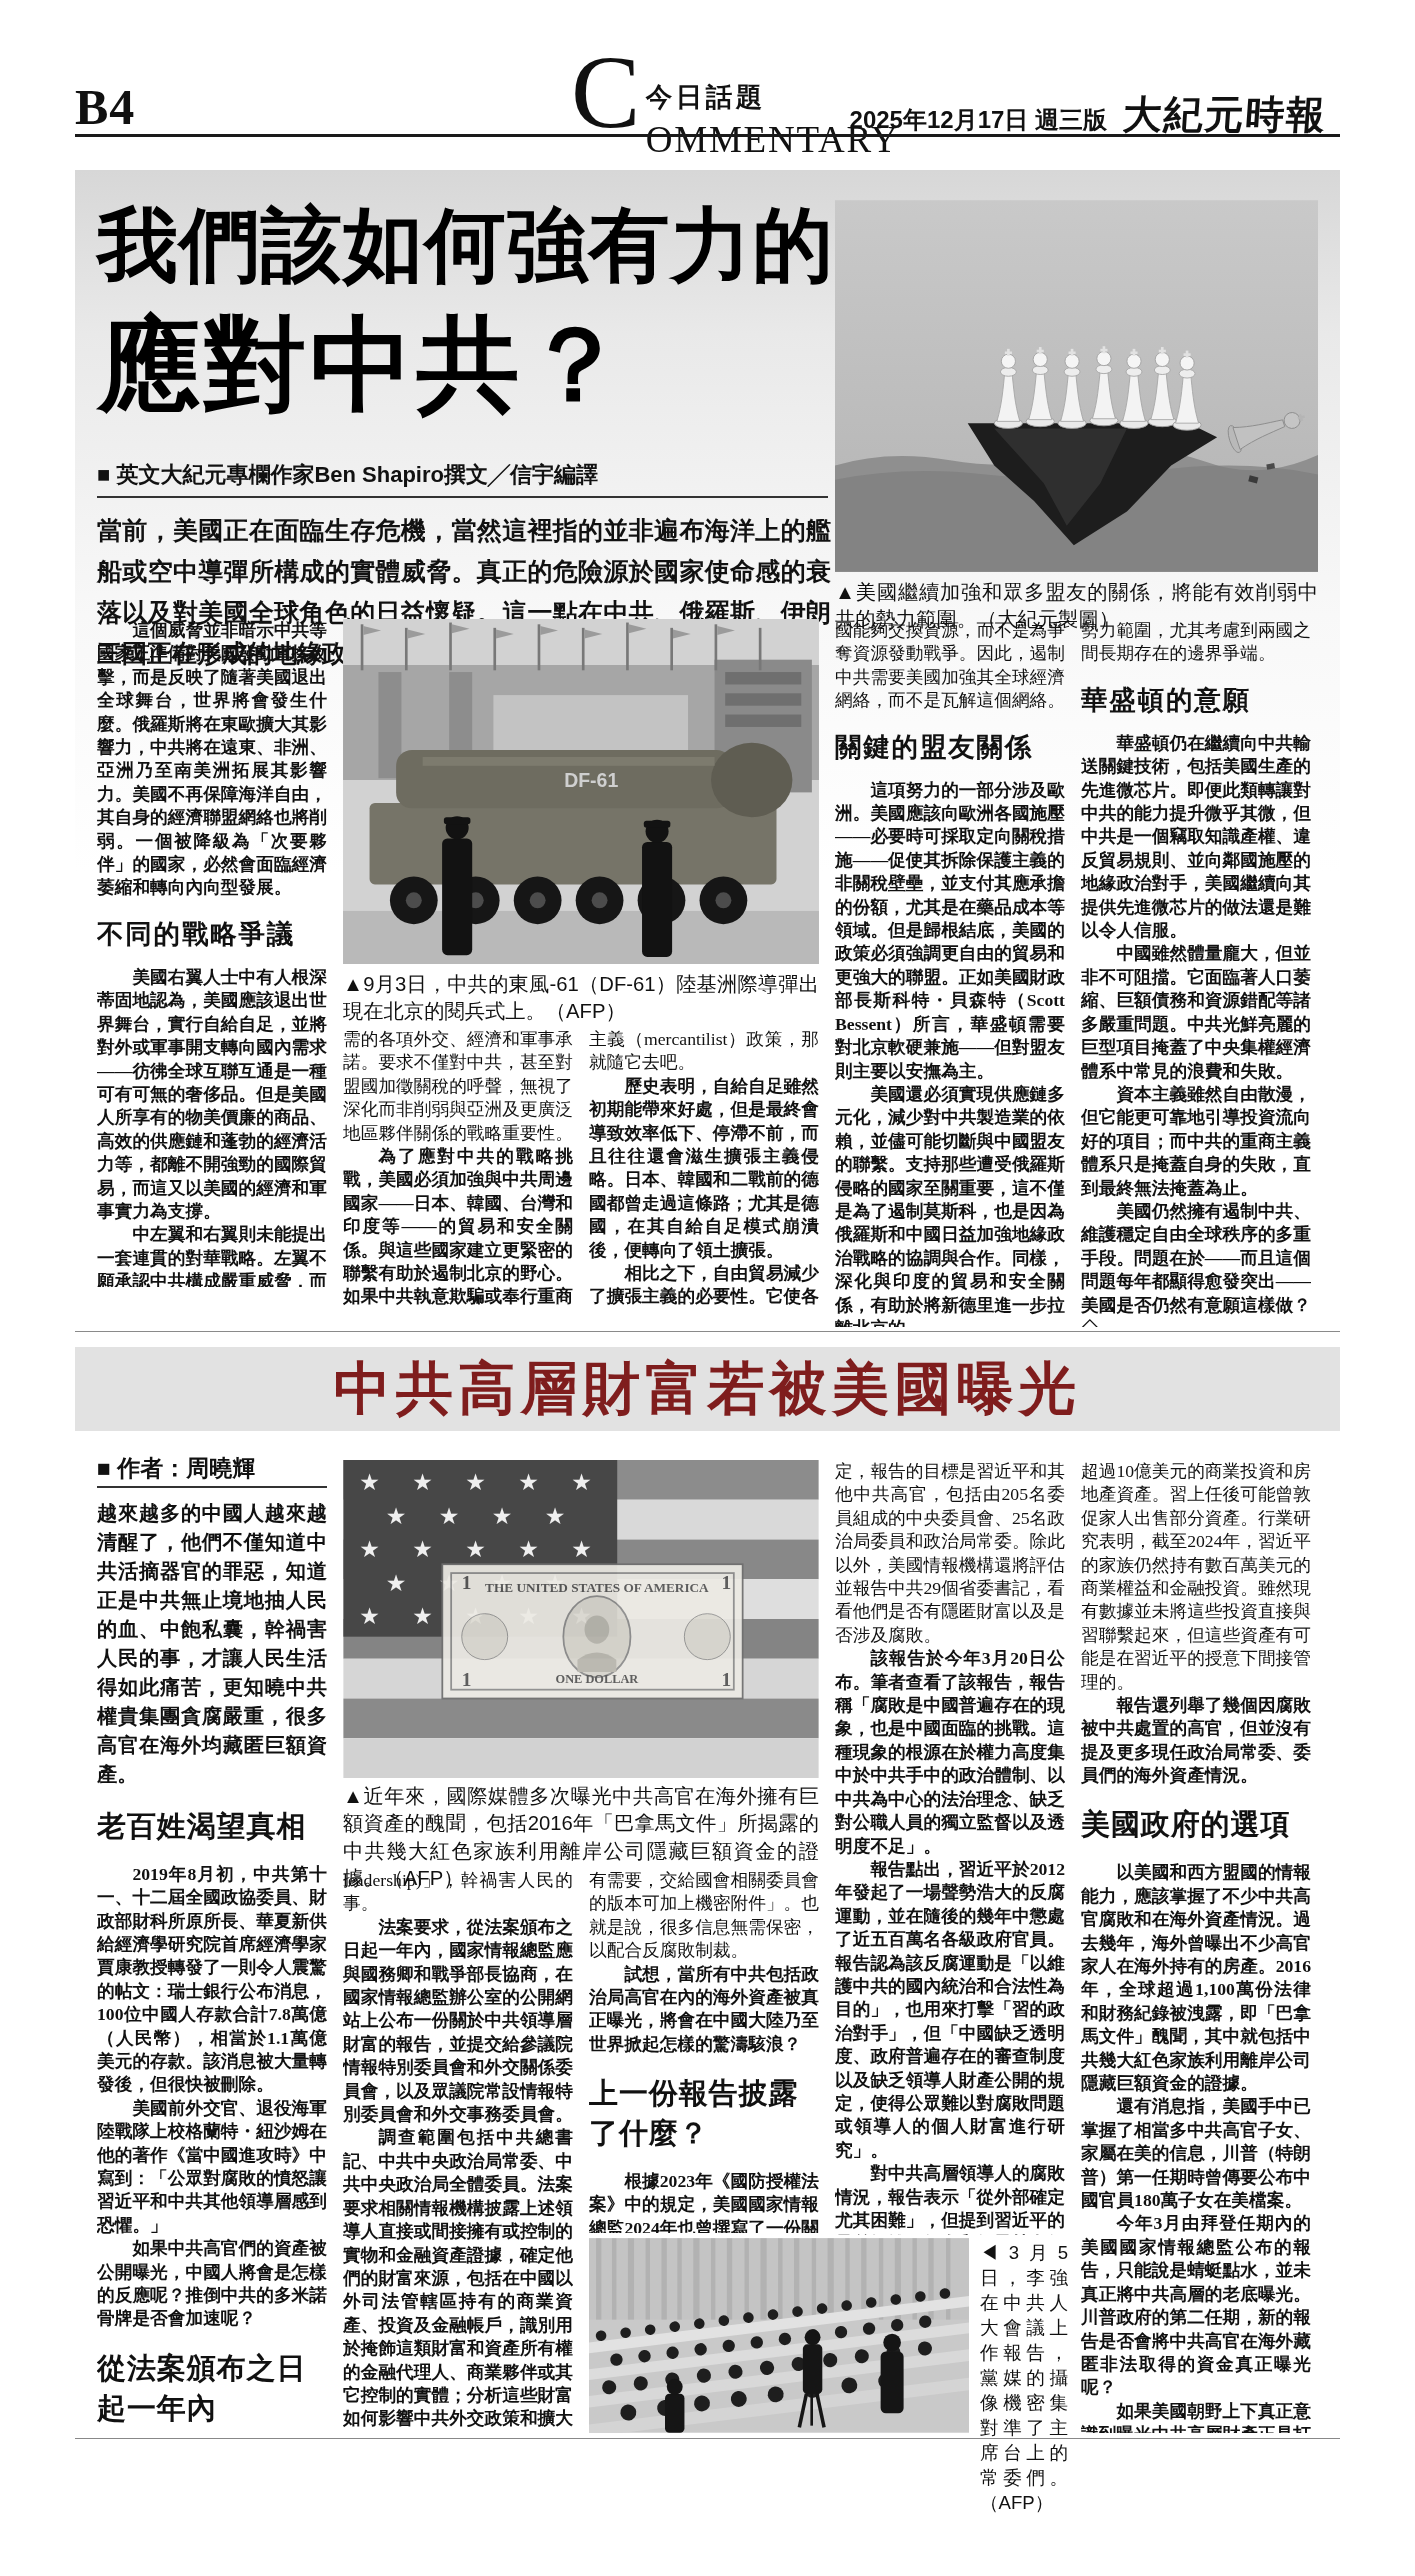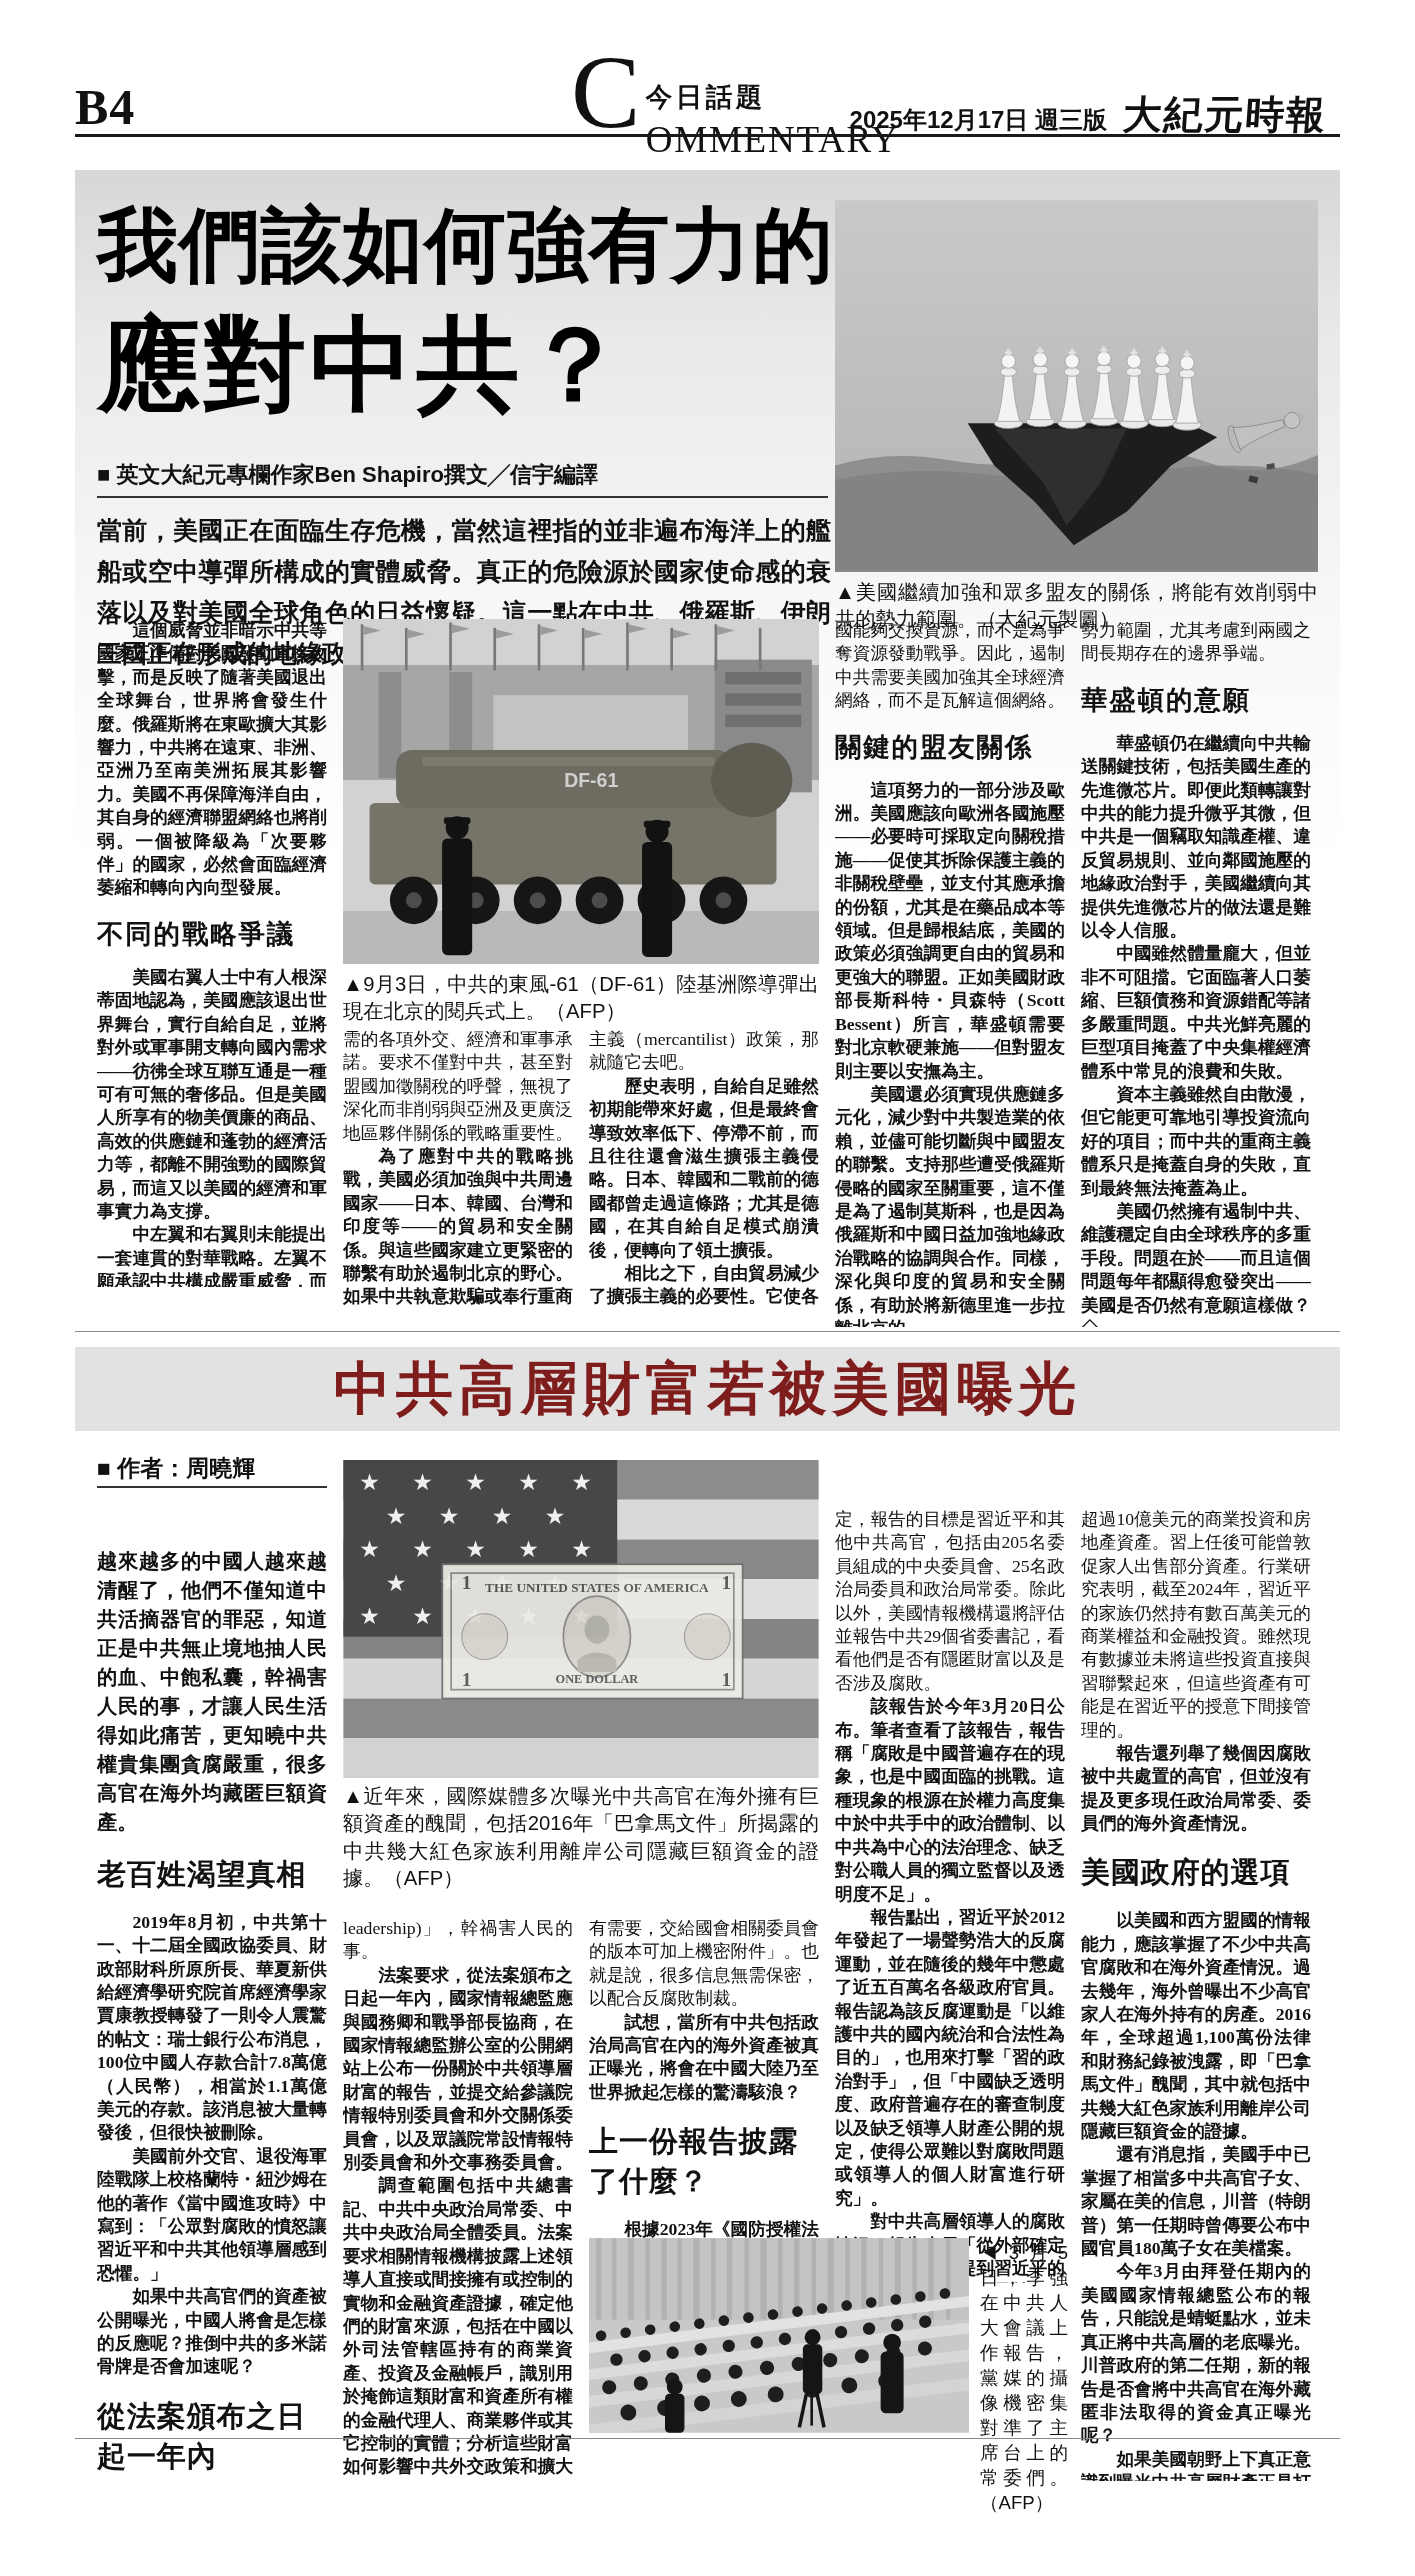--- a/index.html
+++ b/index.html
@@ -55,21 +55,21 @@
   .a2-bar h2{margin:0;font-family:"Liberation Sans",sans-serif;font-size:57px;font-weight:900;
              letter-spacing:5.3px;color:#7f1d1d;}
   .a2-byline{position:absolute;left:97px;top:1453px;font-family:"Liberation Sans",sans-serif;
              font-size:23px;font-weight:bold;}
   .a2-byline-rule{position:absolute;left:97px;top:1486px;width:230px;height:1.8px;background:#333;}
   .a2-c1{left:97px;top:1499px;height:933px;}
   .a2-c2{left:343px;top:1869px;height:563px;}
   .a2-c3{left:589px;top:1869px;height:364px;}
   .a2-c4{left:835px;top:1460px;height:775px;}
   .a2-c5{left:1081px;top:1460px;height:973px;}
-  .a2-c1,.a2-c2,.a2-c3,.a2-c4,.a2-c5{position:absolute;width:230px;overflow:hidden;margin-top:48px;}
+  .a2-c1,.a2-c2,.a2-c3,.a2-c4,.a2-c5{position:absolute;width:230px;overflow:hidden;}
   .a2-intro{font-family:"Liberation Sans",sans-serif !important;font-weight:bold;
             font-size:20.3px !important;line-height:29px !important;}
   .subhead2{font-family:"Liberation Sans",sans-serif;font-weight:900;font-size:29px;
             letter-spacing:0.9px;margin:17.7px 0 16px 0;}
   .a2-photo{position:absolute;left:343px;top:1460px;width:476px;height:318px;}
   .a2-photo-cap{position:absolute;left:343px;top:1783px;width:476px;}
   .a2-photo2{position:absolute;left:589px;top:2238px;width:380px;height:195px;}
   .a2-photo2-cap{position:absolute;left:980px;top:2240px;width:88px;
                  font-family:"Liberation Sans",sans-serif;font-size:18.6px;line-height:25px;
                  text-align:justify;}

